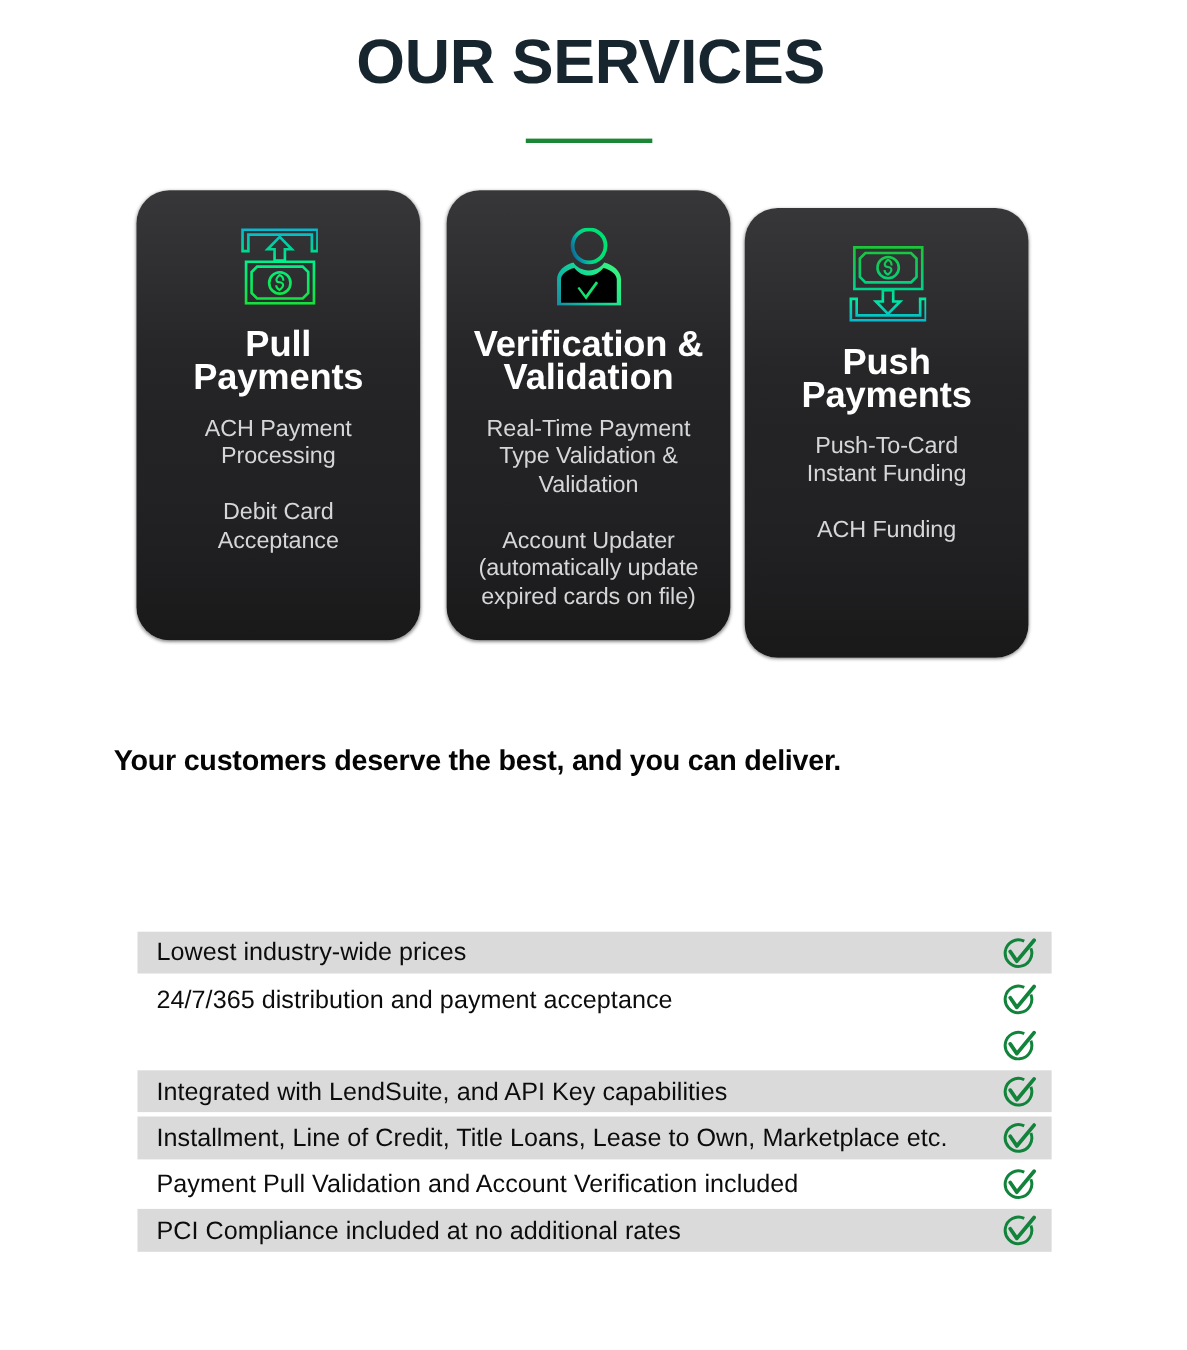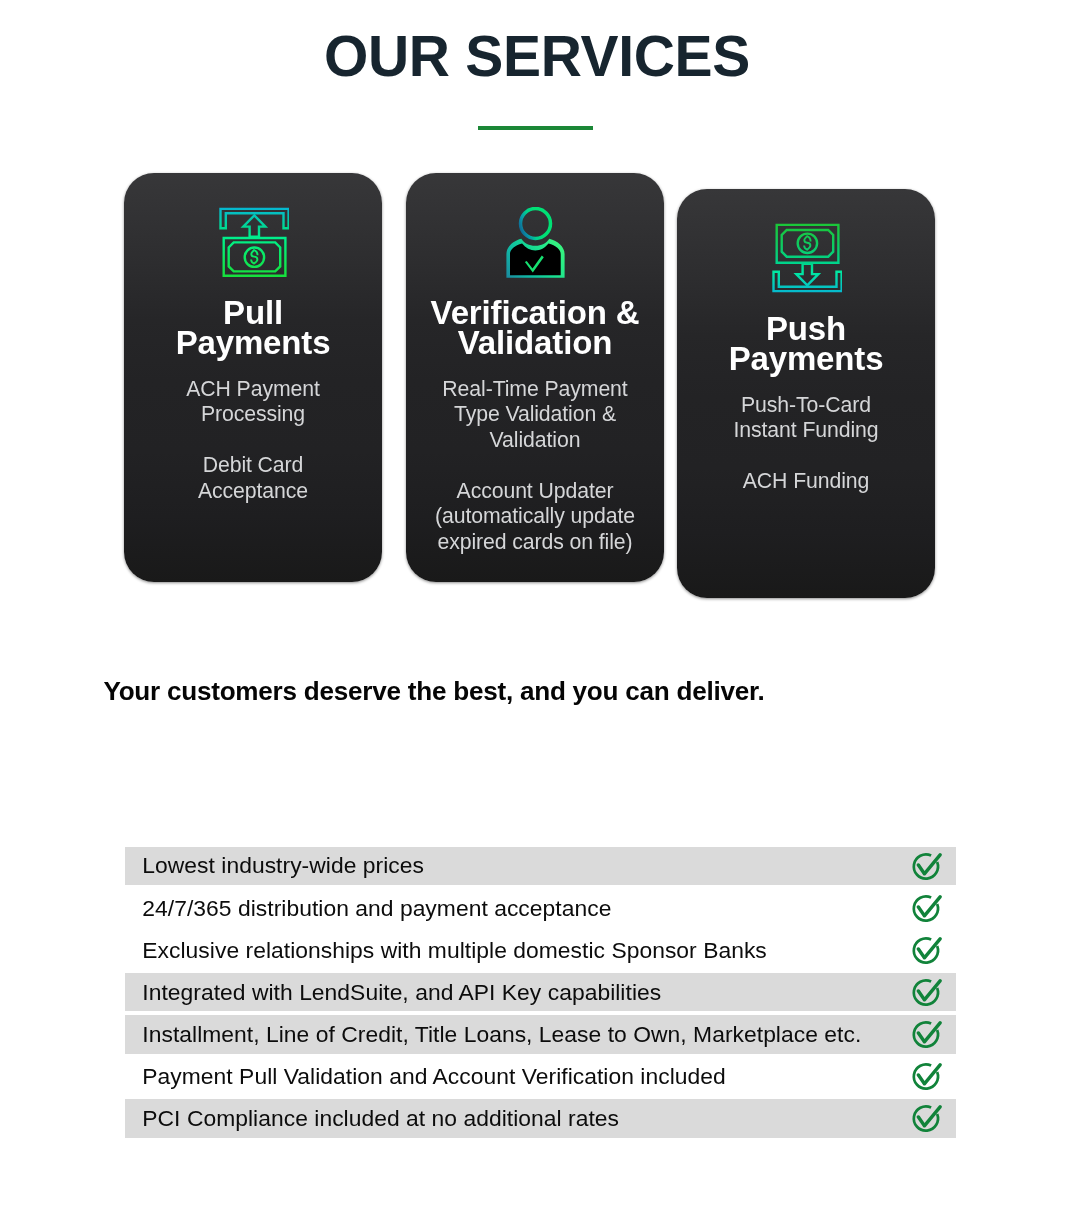--- a/index.html
+++ b/index.html
@@ -190,21 +190,20 @@
     <span class="row-check">
       <svg width="31" height="31" viewBox="0 -1.1 31 31" fill="none" aria-hidden="true">
         <path d="M26.15 10.45 A12.1 12.1 0 1 1 20.13 3.99" stroke="#11833a" stroke-width="2.7" fill="none" stroke-linecap="butt"></path>
         <path d="M7.4 13.4 L13.4 22.2 L29.1 3.2" stroke="#11833a" stroke-width="3.4" fill="none" stroke-linecap="round" stroke-linejoin="round"></path>
       </svg>
     </span>
   </div>
 
 
   <div class="row">
-    <span class="row-text">Exclusive relationships with multiple domestic Sponsor Banks</span>
     <span class="row-check">
       <svg width="31" height="31" viewBox="0 -1.1 31 31" fill="none" aria-hidden="true">
         <path d="M26.15 10.45 A12.1 12.1 0 1 1 20.13 3.99" stroke="#11833a" stroke-width="2.7" fill="none" stroke-linecap="butt"></path>
         <path d="M7.4 13.4 L13.4 22.2 L29.1 3.2" stroke="#11833a" stroke-width="3.4" fill="none" stroke-linecap="round" stroke-linejoin="round"></path>
       </svg>
     </span>
   </div>
 
   <div class="row shaded">
     <span class="row-text">Integrated with LendSuite, and API Key capabilities</span>

